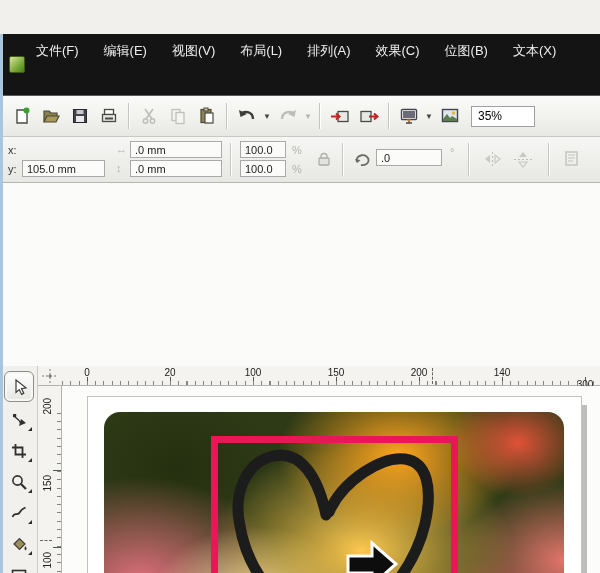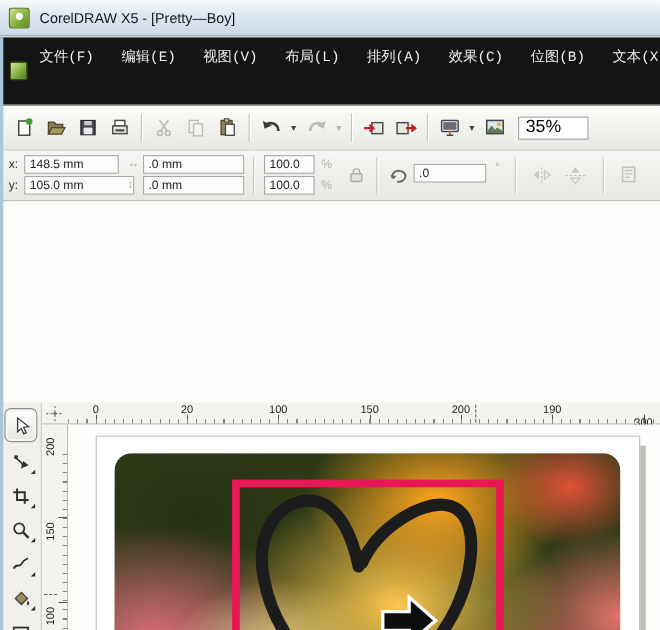--- a/index.html
+++ b/index.html
@@ -19,33 +19,33 @@
     background:radial-gradient(circle at 50% 35%,#fff 0 3px,transparent 3.5px);}
   .title-text{font-size:13px;color:#15181c;}
 
   
   .menubar{position:absolute;left:0;top:34px;width:600px;height:61px;background:#141414;color:#efefef;}
   .menubar .mini-ico{position:absolute;left:9px;top:22px;width:16px;height:17px;border-radius:2px;
     background:linear-gradient(135deg,#d8e49a,#74a435 65%,#4f7d1e);border:1px solid #3d5b15;}
   .mrow{position:absolute;left:36px;display:flex;gap:25px;white-space:nowrap;font-size:13px;}
   .mrow1{top:8px;}
   .mrow2{top:37px;}
-  .mitem{cursor:default;font-family:Liberation Mono, monospace;}
+  .mitem{cursor:default;}
 
   
   .toolbar{position:absolute;left:0;top:95px;width:600px;height:42px;
     background:linear-gradient(#fbfbf9,#e8e8e4);border-top:1px solid #5a5a5a;
     border-bottom:1px solid #c9c9c4;display:flex;align-items:center;padding-left:8px;gap:2px;}
   .tb-btn{width:27px;height:28px;display:flex;align-items:center;justify-content:center;border-radius:3px;}
   .tb-sep{width:1px;height:26px;background:#c3c3bf;box-shadow:1px 0 0 #fff;margin:0 4px;}
   .tb-dd{width:10px;height:28px;display:flex;align-items:center;justify-content:center;
     font-size:8px;color:#444;}
   .tb-dd.dis{color:#b5b5b1;}
   .zoom-box{margin-left:6px;width:64px;height:21px;border:1px solid #9fa0a2;background:#fff;
-    font-size:16px;padding:1px 6px;font-family:"Liberation Sans",sans-serif;}
+    font-size:12px;padding:1px 6px;font-family:"Liberation Sans",sans-serif;}
 
   
   .propbar{position:absolute;left:0;top:137px;width:600px;height:46px;
     background:linear-gradient(#f6f6f4,#e7e7e3);border-bottom:1px solid #b6b6b1;font-size:11px;color:#333;}
   .pb-field{position:absolute;height:17px;border:1px solid #a8a9ab;background:#fbfbfa;
     font-size:11px;padding:0 4px;font-family:"Liberation Sans",sans-serif;color:#222;}
   .pb-lab{position:absolute;font-size:11px;color:#333;}
   .pb-gray{color:#b3b3af;}
   .pb-sep{position:absolute;top:6px;width:1px;height:33px;background:#c6c6c1;box-shadow:1px 0 0 #fff;}
 
@@ -109,24 +109,20 @@
   .frame-rect{position:absolute;left:107px;top:24px;width:247px;height:222px;border:7px solid #ea1757;}
   .draw-svg{position:absolute;left:0;top:0;width:460px;height:309px;}
 
   svg{display:block;}
 </style>
 </head>
 <body>
 
 <div class="win">
 
-  <div class="titlebar">
-    <div class="app-ico"></div>
-    <div class="title-text">CorelDRAW X5 - [Pretty—Boy]</div>
-  </div>
 
   <div class="menubar">
     <div class="mini-ico"></div>
     <div class="mrow mrow1">
       <span class="mitem">文件(F)</span>
       <span class="mitem">编辑(E)</span>
       <span class="mitem">视图(V)</span>
       <span class="mitem">布局(L)</span>
       <span class="mitem">排列(A)</span>
       <span class="mitem">效果(C)</span>
@@ -227,22 +223,21 @@
         <path d="M4 13 l4 -5 3 4 2 -2 5 3 v2 h-14 z" fill="#5c7d4e"></path>
         <circle cx="14.5" cy="7" r="1.8" fill="#e5b43c"></circle>
       </svg>
     </div>
     <input class="zoom-box" readonly="" value="35%" style="">
   </div>
 
   <div class="propbar">
     <span class="pb-lab" style="left:8px;top:7px;">x:</span>
     <span class="pb-lab" style="left:8px;top:26px;">y:</span>
-    <input class="pb-field" style="left: 22px; top: 4px; width: 86px;" readonly="" value="148.5 mm">
-    <input class="pb-field" style="left: 22px; top: 23px; width: 100px;" readonly="" value="105.0 mm">
+    <input class="pb-field" style="left: 22px; top: 23px; width: 83px;" readonly="" value="105.0 mm">
 
     <span class="pb-lab pb-gray" style="left:116px;top:6px;">↔</span>
     <span class="pb-lab pb-gray" style="left:116px;top:25px;">↕</span>
     <input class="pb-field" style="left: 130px; top: 4px; width: 92px;" readonly="" value=".0 mm">
     <input class="pb-field" style="left: 130px; top: 23px; width: 92px;" readonly="" value=".0 mm">
 
     <div class="pb-sep" style="left:230px;"></div>
     <input class="pb-field" style="left: 240px; top: 4px; width: 46px;" readonly="" value="100.0">
     <input class="pb-field" style="left: 240px; top: 23px; width: 46px;" readonly="" value="100.0">
     <span class="pb-lab pb-gray" style="left:292px;top:7px;">%</span>
@@ -335,21 +330,21 @@
       <circle cx="10" cy="9" r="1.6" fill="#7a7a74"></circle>
     </svg>
 
     <div class="hruler">
       <div class="ticks"></div>
       <span class="hnum" style="left:49px;">0</span>
       <span class="hnum" style="left:132px;">20</span>
       <span class="hnum" style="left:215px;">100</span>
       <span class="hnum" style="left:298px;">150</span>
       <span class="hnum" style="left:381px;">200</span>
-      <span class="hnum" style="left:464px;">190</span>
+      <span class="hnum" style="left:464px;">140</span>
       <span class="hnum" style="left:547px;margin-top:12px;">300</span>
       <div class="hmark" style="left:394px;"></div>
     </div>
 
     <div class="vruler">
       <div class="ticks"></div>
       <span class="vnum" style="top:16px;">200</span>
       <span class="vnum" style="top:93px;">150</span>
       <span class="vnum" style="top:170px;">100</span>
 

